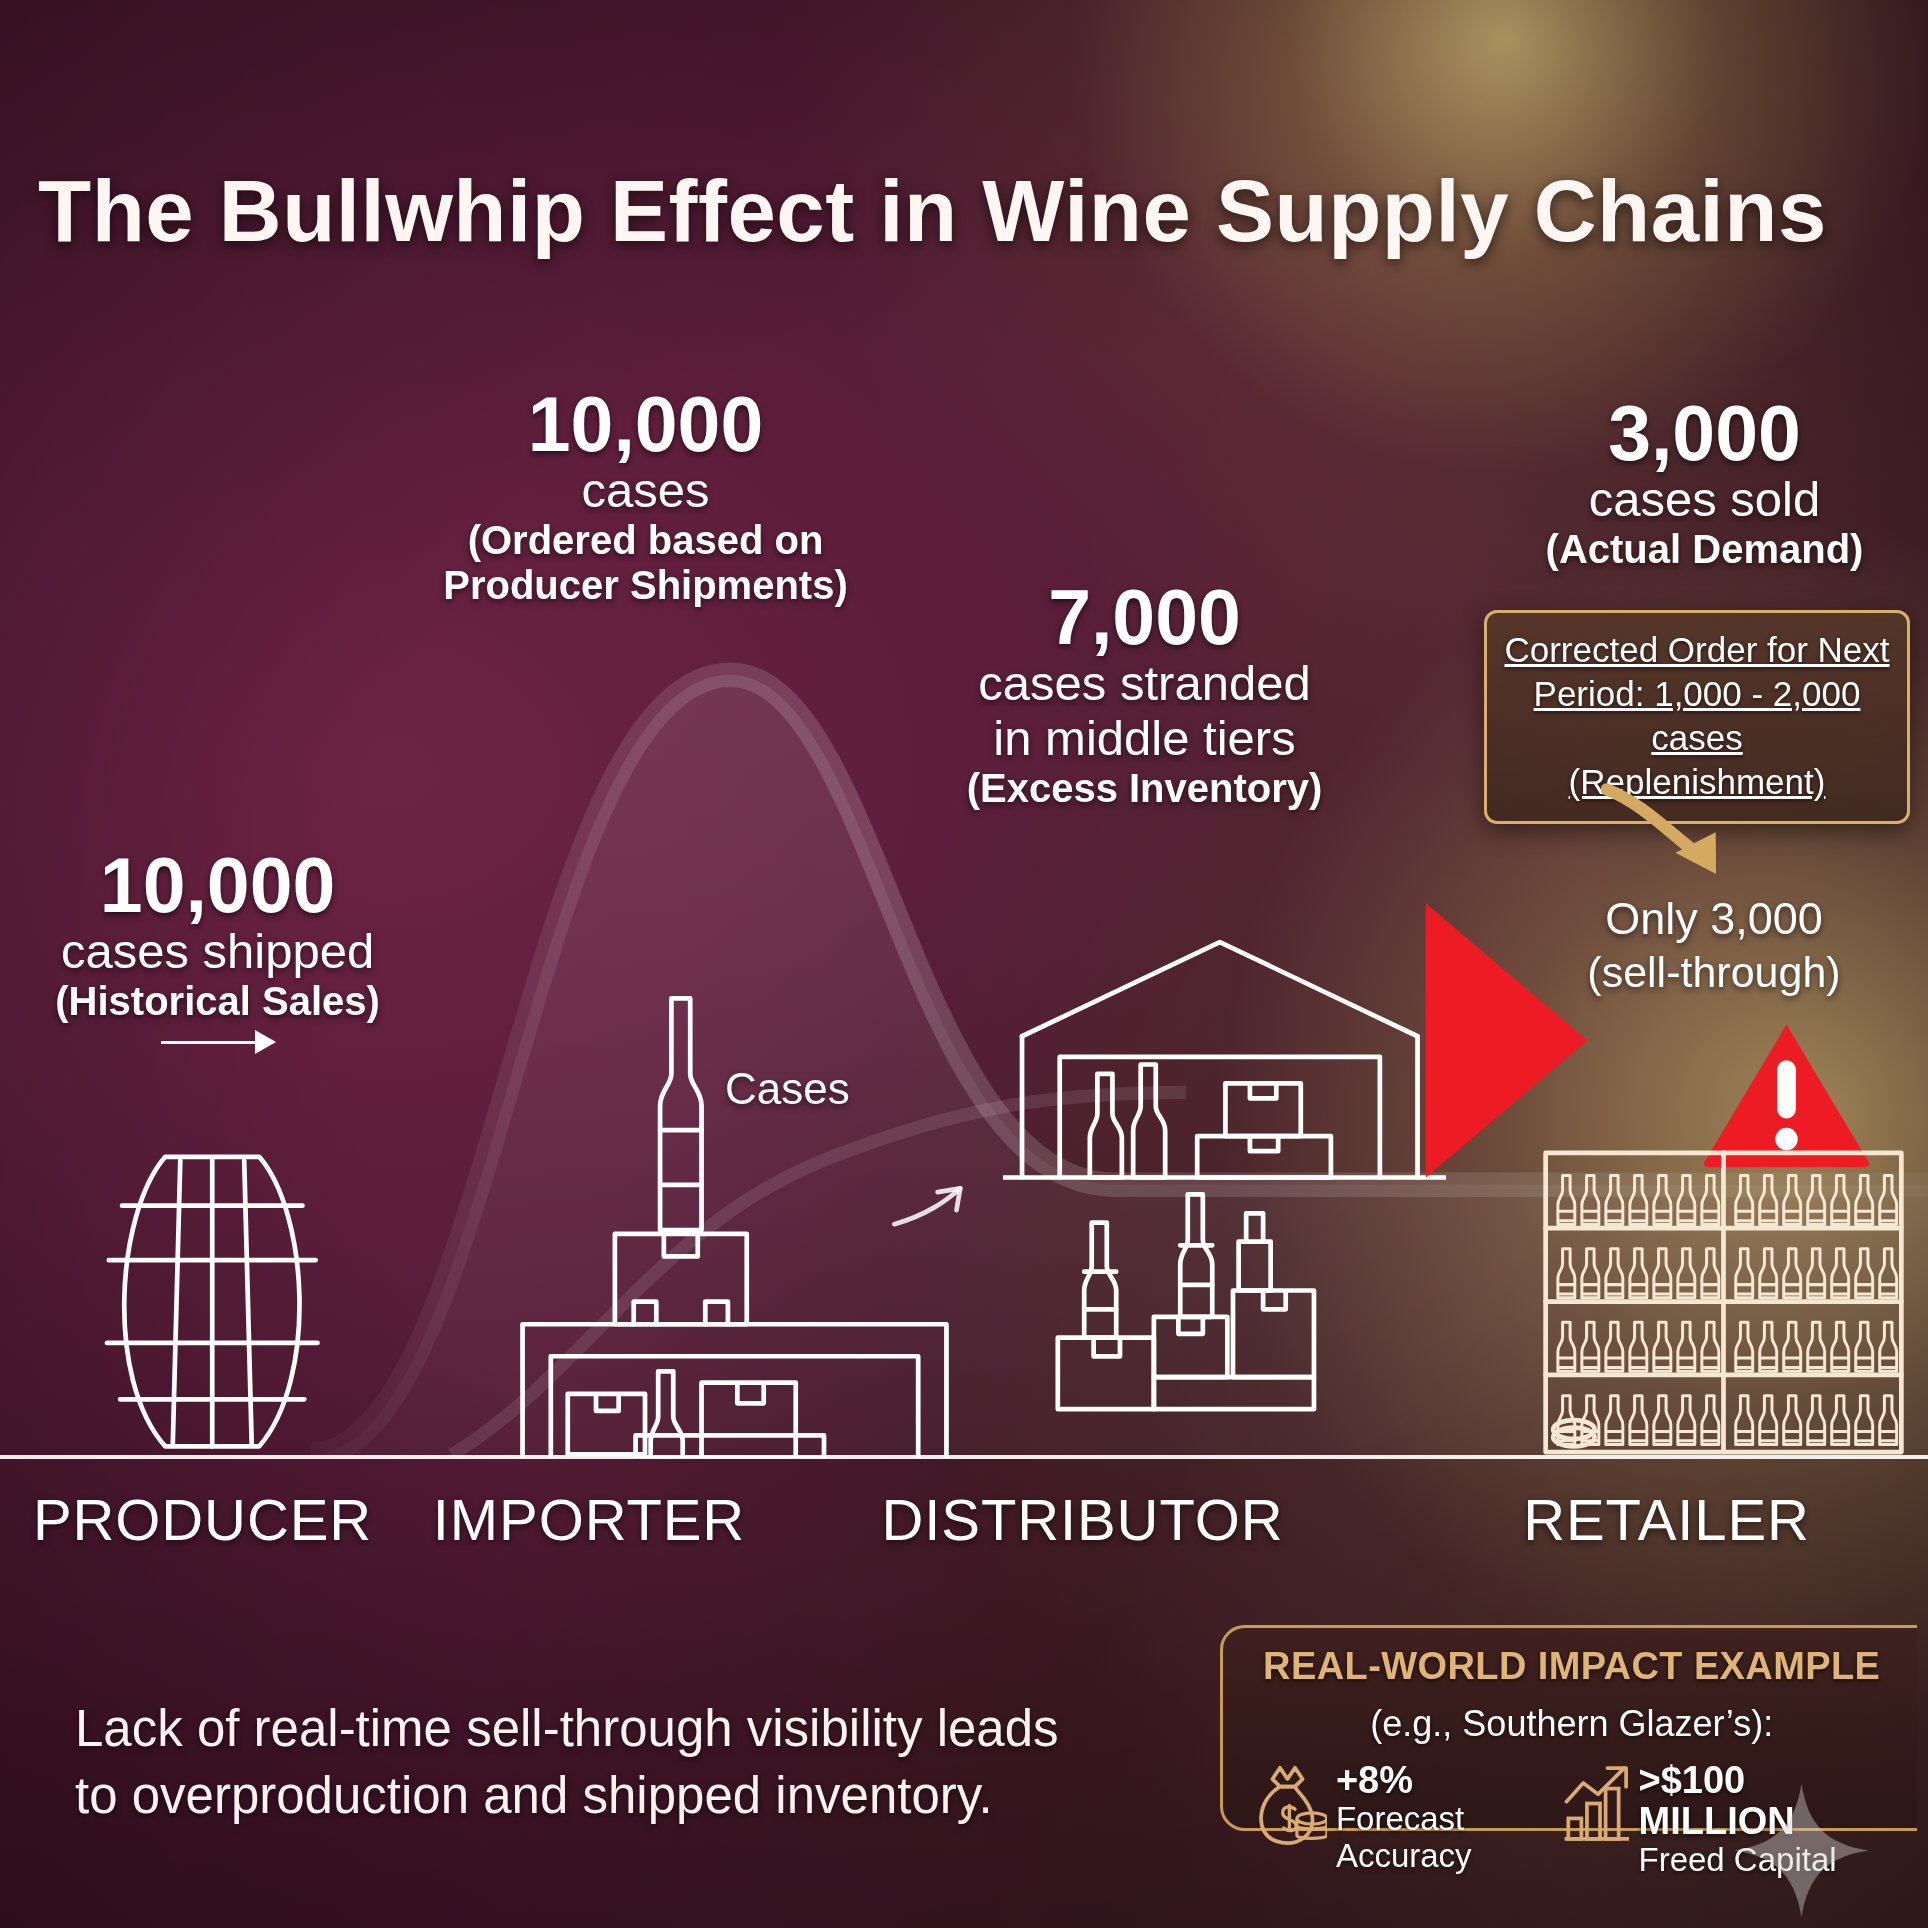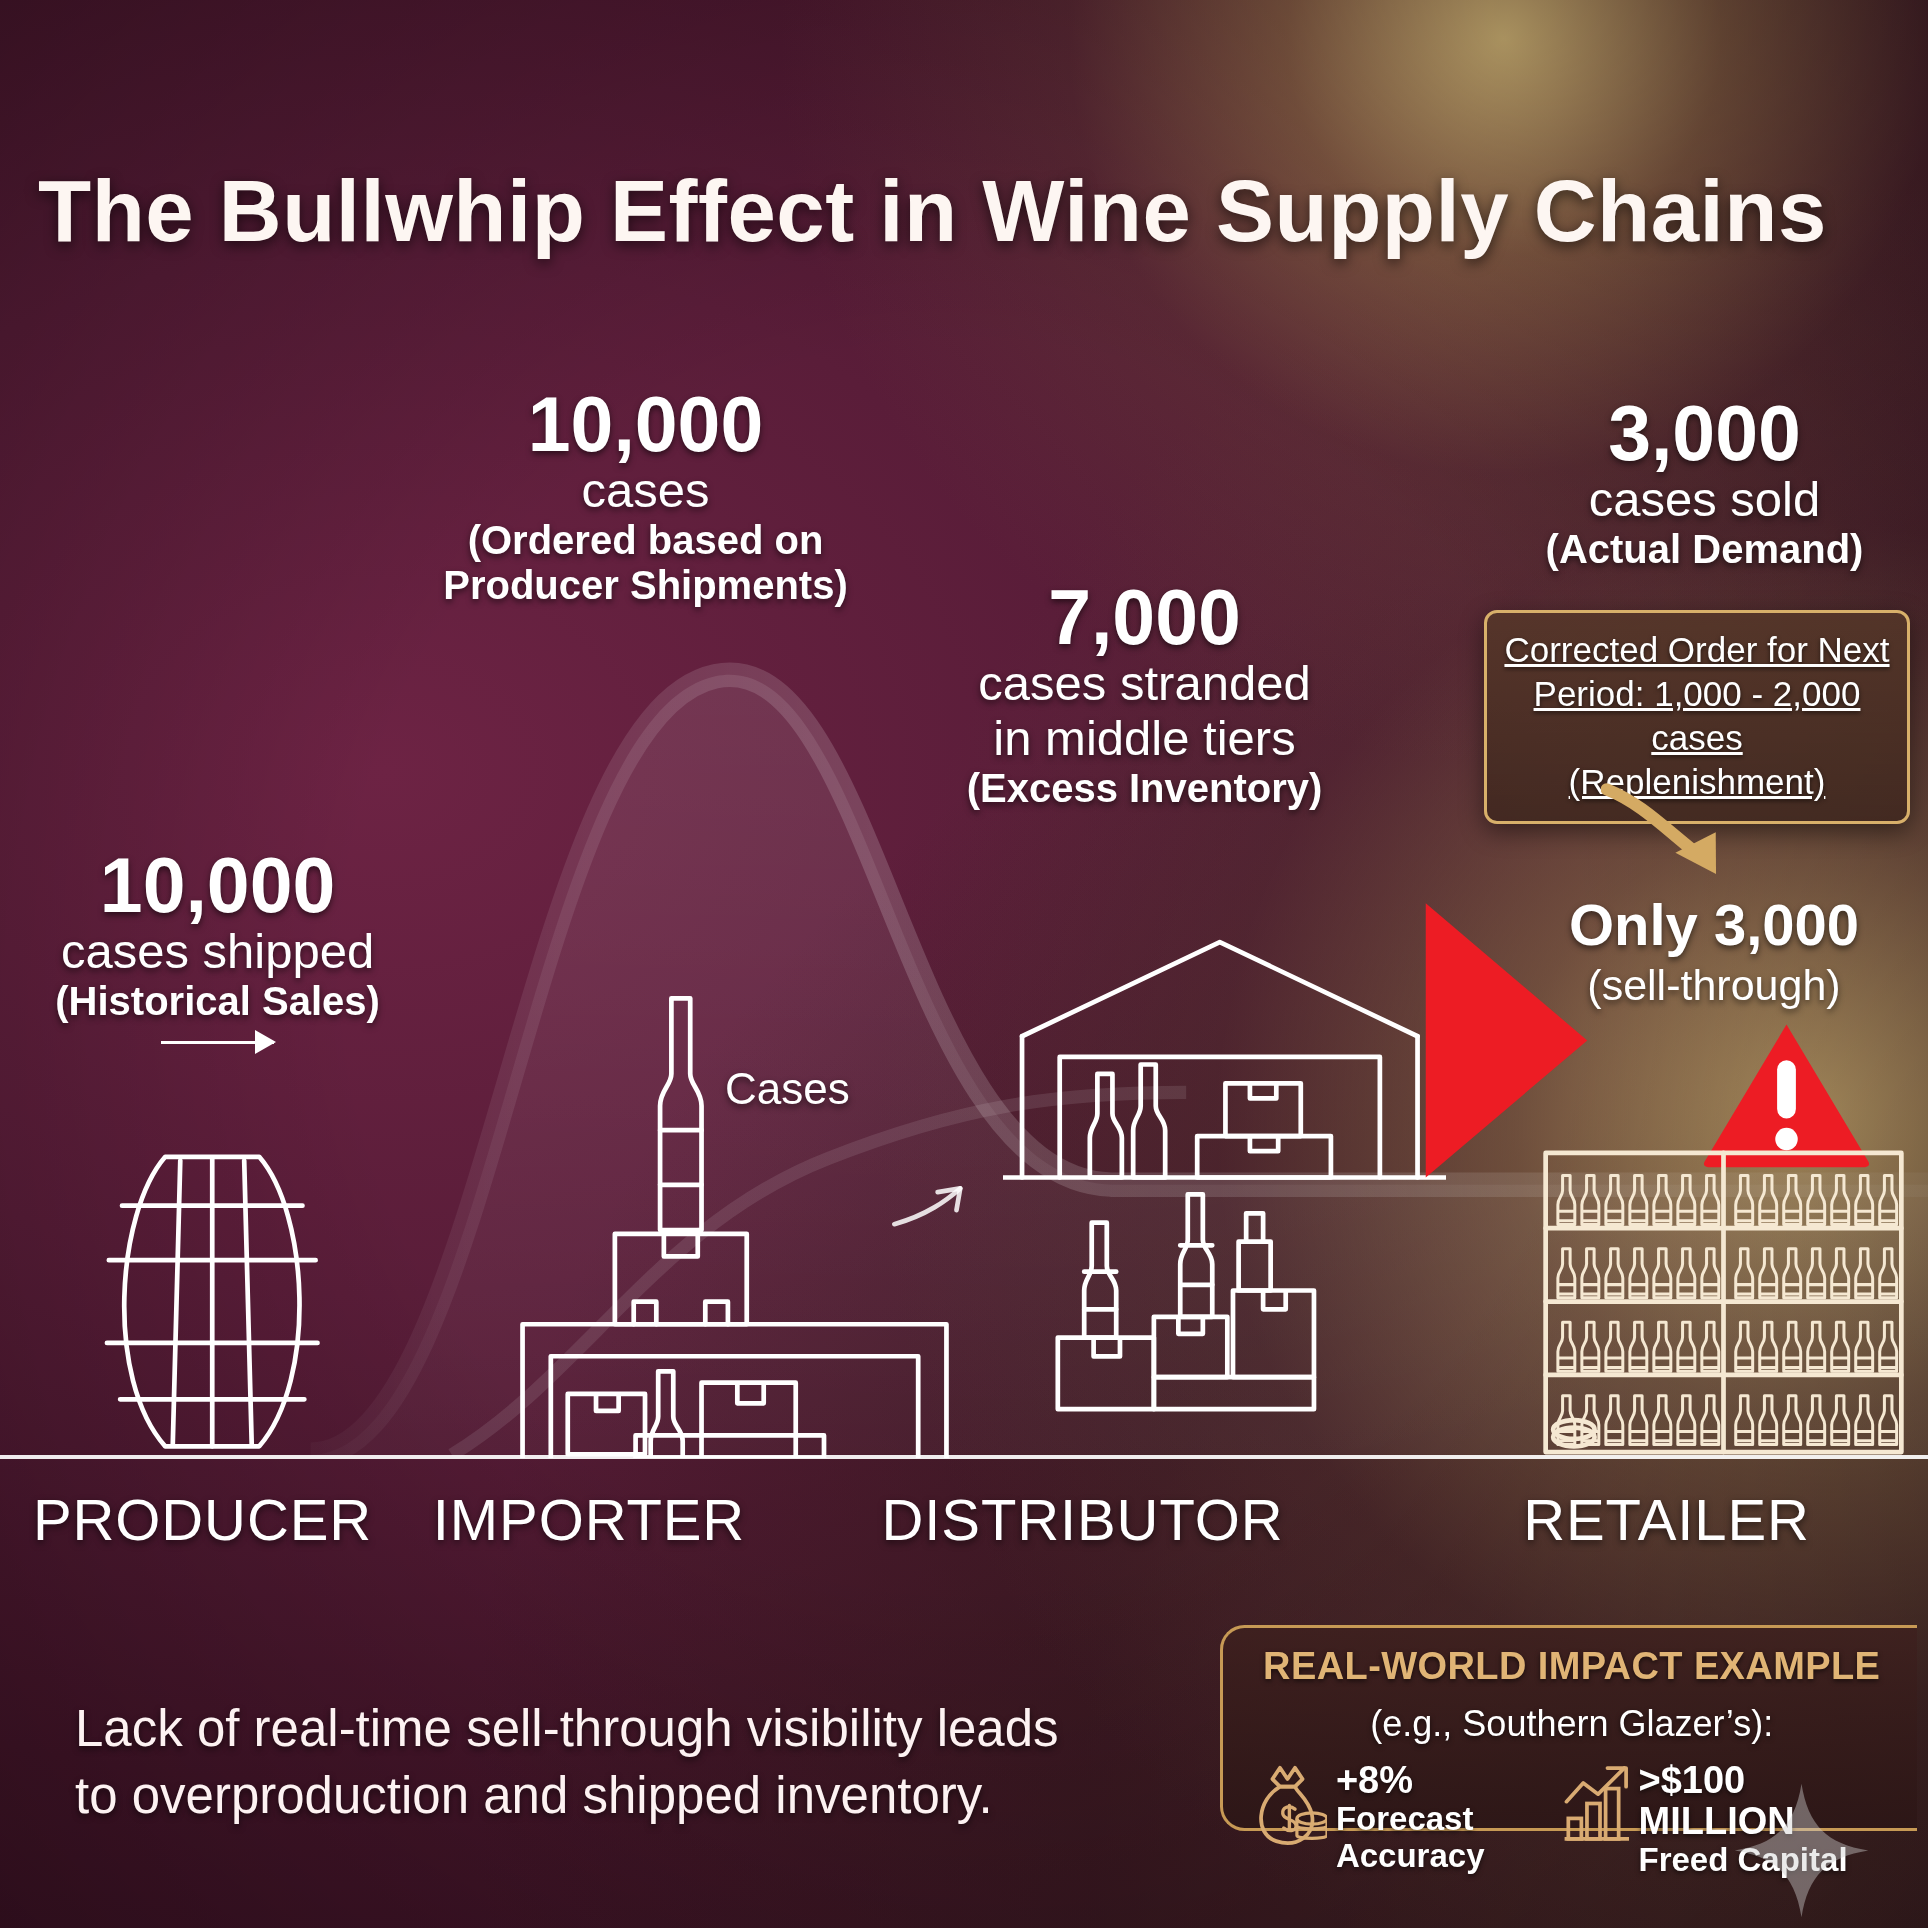--- a/index.html
+++ b/index.html
@@ -83,21 +83,21 @@
     box-sizing:border-box;padding:17px 21px 0 24.5px;
   }
   #impact-title{font-size:38px;font-weight:700;color:#e0b475;text-align:center;letter-spacing:0.4px;
     text-shadow:0 1.9px 5.6px rgba(0,0,0,.6);}
   #impact-sub{font-size:36px;color:#fff;text-align:center;margin-top:15px;
     text-shadow:0 1.9px 5.6px rgba(0,0,0,.6);}
   #impact-stats{display:flex;margin-top:15px;gap:9.4px;}
   .stat{display:flex;align-items:flex-start;gap:9.4px;}
   .stat-txt{color:#fff;text-shadow:0 1.9px 5.6px rgba(0,0,0,.6);}
   .stat-num{font-size:38px;font-weight:700;line-height:1.08;}
-  .stat-lbl{font-size:33px;font-weight:700;line-height:1.12;}
+  .stat-lbl{font-size:33px;font-weight:400;line-height:1.12;}
 
   
   svg{display:block;}
   .ln{fill:none;stroke:#fff;stroke-width:5;stroke-linejoin:round;stroke-linecap:round;}
   .ln-cream{fill:none;stroke:#f5e8d2;stroke-width:5;stroke-linejoin:round;stroke-linecap:round;}
   .sparkle{position:absolute;left:1731px;top:1780px;opacity:.42;}
 </style>
 </head>
 <body>
 
@@ -225,21 +225,21 @@
     <path d="M4,4 L176,150 L4,296 Z" fill="#ed1c24"></path>
   </svg>
 
   <svg id="warn" width="169" height="155" viewBox="0 0 180 165">
     <path d="M90,8 L176,152 Q182,160 170,160 L10,160 Q-2,160 4,152 Z" fill="#ed1c24"></path>
     <rect x="80" y="46" width="20" height="62" rx="10" fill="#ffffff"></rect>
     <circle cx="90" cy="130" r="12" fill="#ffffff"></circle>
   </svg>
 
   <div class="tx t-center" style="left:1507px;top:895px;width:414px">
-    <div style="font-size:58px;font-weight:700;line-height:1.05">Only 3,000</div>
+    <div style="font-size:45px;font-weight:400;line-height:1.05">Only 3,000</div>
     <div style="font-size:43px;margin-top:5.6px">(sell-through)</div>
   </div>
 
   <svg width="367" height="311" style="position:absolute;left:1540px;top:1147px" viewBox="0 0 390 330">
     <rect x="6" y="6" width="378" height="318" class="ln-cream"></rect>
     <path class="ln-cream" d="M195,6 L195,324 M6,86 L384,86 M6,164 L384,164 M6,242 L384,242"></path>
     <g class="ln-cream" stroke-width="3.6" id="shelf-bottles">
         <path d="M24,30 L32,30 L32,46 C32,52 37,54 37,61 L37,82 L19,82 L19,61 C19,54 24,52 24,46 Z M19,68 L37,68 M19,78 L37,78 M49.5,30 L57.5,30 L57.5,46 C57.5,52 62.5,54 62.5,61 L62.5,82 L44.5,82 L44.5,61 C44.5,54 49.5,52 49.5,46 Z M44.5,68 L62.5,68 M44.5,78 L62.5,78 M75,30 L83,30 L83,46 C83,52 88,54 88,61 L88,82 L70,82 L70,61 C70,54 75,52 75,46 Z M70,68 L88,68 M70,78 L88,78 M100.5,30 L108.5,30 L108.5,46 C108.5,52 113.5,54 113.5,61 L113.5,82 L95.5,82 L95.5,61 C95.5,54 100.5,52 100.5,46 Z M95.5,68 L113.5,68 M95.5,78 L113.5,78 M126,30 L134,30 L134,46 C134,52 139,54 139,61 L139,82 L121,82 L121,61 C121,54 126,52 126,46 Z M121,68 L139,68 M121,78 L139,78 M151.5,30 L159.5,30 L159.5,46 C159.5,52 164.5,54 164.5,61 L164.5,82 L146.5,82 L146.5,61 C146.5,54 151.5,52 151.5,46 Z M146.5,68 L164.5,68 M146.5,78 L164.5,78 M177,30 L185,30 L185,46 C185,52 190,54 190,61 L190,82 L172,82 L172,61 C172,54 177,52 177,46 Z M172,68 L190,68 M172,78 L190,78 M213,30 L221,30 L221,46 C221,52 226,54 226,61 L226,82 L208,82 L208,61 C208,54 213,52 213,46 Z M208,68 L226,68 M208,78 L226,78 M238.5,30 L246.5,30 L246.5,46 C246.5,52 251.5,54 251.5,61 L251.5,82 L233.5,82 L233.5,61 C233.5,54 238.5,52 238.5,46 Z M233.5,68 L251.5,68 M233.5,78 L251.5,78 M264,30 L272,30 L272,46 C272,52 277,54 277,61 L277,82 L259,82 L259,61 C259,54 264,52 264,46 Z M259,68 L277,68 M259,78 L277,78 M289.5,30 L297.5,30 L297.5,46 C297.5,52 302.5,54 302.5,61 L302.5,82 L284.5,82 L284.5,61 C284.5,54 289.5,52 289.5,46 Z M284.5,68 L302.5,68 M284.5,78 L302.5,78 M315,30 L323,30 L323,46 C323,52 328,54 328,61 L328,82 L310,82 L310,61 C310,54 315,52 315,46 Z M310,68 L328,68 M310,78 L328,78 M340.5,30 L348.5,30 L348.5,46 C348.5,52 353.5,54 353.5,61 L353.5,82 L335.5,82 L335.5,61 C335.5,54 340.5,52 340.5,46 Z M335.5,68 L353.5,68 M335.5,78 L353.5,78 M366,30 L374,30 L374,46 C374,52 379,54 379,61 L379,82 L361,82 L361,61 C361,54 366,52 366,46 Z M361,68 L379,68 M361,78 L379,78 M24,108 L32,108 L32,124 C32,130 37,132 37,139 L37,160 L19,160 L19,139 C19,132 24,130 24,124 Z M19,146 L37,146 M19,156 L37,156 M49.5,108 L57.5,108 L57.5,124 C57.5,130 62.5,132 62.5,139 L62.5,160 L44.5,160 L44.5,139 C44.5,132 49.5,130 49.5,124 Z M44.5,146 L62.5,146 M44.5,156 L62.5,156 M75,108 L83,108 L83,124 C83,130 88,132 88,139 L88,160 L70,160 L70,139 C70,132 75,130 75,124 Z M70,146 L88,146 M70,156 L88,156 M100.5,108 L108.5,108 L108.5,124 C108.5,130 113.5,132 113.5,139 L113.5,160 L95.5,160 L95.5,139 C95.5,132 100.5,130 100.5,124 Z M95.5,146 L113.5,146 M95.5,156 L113.5,156 M126,108 L134,108 L134,124 C134,130 139,132 139,139 L139,160 L121,160 L121,139 C121,132 126,130 126,124 Z M121,146 L139,146 M121,156 L139,156 M151.5,108 L159.5,108 L159.5,124 C159.5,130 164.5,132 164.5,139 L164.5,160 L146.5,160 L146.5,139 C146.5,132 151.5,130 151.5,124 Z M146.5,146 L164.5,146 M146.5,156 L164.5,156 M177,108 L185,108 L185,124 C185,130 190,132 190,139 L190,160 L172,160 L172,139 C172,132 177,130 177,124 Z M172,146 L190,146 M172,156 L190,156 M213,108 L221,108 L221,124 C221,130 226,132 226,139 L226,160 L208,160 L208,139 C208,132 213,130 213,124 Z M208,146 L226,146 M208,156 L226,156 M238.5,108 L246.5,108 L246.5,124 C246.5,130 251.5,132 251.5,139 L251.5,160 L233.5,160 L233.5,139 C233.5,132 238.5,130 238.5,124 Z M233.5,146 L251.5,146 M233.5,156 L251.5,156 M264,108 L272,108 L272,124 C272,130 277,132 277,139 L277,160 L259,160 L259,139 C259,132 264,130 264,124 Z M259,146 L277,146 M259,156 L277,156 M289.5,108 L297.5,108 L297.5,124 C297.5,130 302.5,132 302.5,139 L302.5,160 L284.5,160 L284.5,139 C284.5,132 289.5,130 289.5,124 Z M284.5,146 L302.5,146 M284.5,156 L302.5,156 M315,108 L323,108 L323,124 C323,130 328,132 328,139 L328,160 L310,160 L310,139 C310,132 315,130 315,124 Z M310,146 L328,146 M310,156 L328,156 M340.5,108 L348.5,108 L348.5,124 C348.5,130 353.5,132 353.5,139 L353.5,160 L335.5,160 L335.5,139 C335.5,132 340.5,130 340.5,124 Z M335.5,146 L353.5,146 M335.5,156 L353.5,156 M366,108 L374,108 L374,124 C374,130 379,132 379,139 L379,160 L361,160 L361,139 C361,132 366,130 366,124 Z M361,146 L379,146 M361,156 L379,156 M24,186 L32,186 L32,202 C32,208 37,210 37,217 L37,238 L19,238 L19,217 C19,210 24,208 24,202 Z M19,224 L37,224 M19,234 L37,234 M49.5,186 L57.5,186 L57.5,202 C57.5,208 62.5,210 62.5,217 L62.5,238 L44.5,238 L44.5,217 C44.5,210 49.5,208 49.5,202 Z M44.5,224 L62.5,224 M44.5,234 L62.5,234 M75,186 L83,186 L83,202 C83,208 88,210 88,217 L88,238 L70,238 L70,217 C70,210 75,208 75,202 Z M70,224 L88,224 M70,234 L88,234 M100.5,186 L108.5,186 L108.5,202 C108.5,208 113.5,210 113.5,217 L113.5,238 L95.5,238 L95.5,217 C95.5,210 100.5,208 100.5,202 Z M95.5,224 L113.5,224 M95.5,234 L113.5,234 M126,186 L134,186 L134,202 C134,208 139,210 139,217 L139,238 L121,238 L121,217 C121,210 126,208 126,202 Z M121,224 L139,224 M121,234 L139,234 M151.5,186 L159.5,186 L159.5,202 C159.5,208 164.5,210 164.5,217 L164.5,238 L146.5,238 L146.5,217 C146.5,210 151.5,208 151.5,202 Z M146.5,224 L164.5,224 M146.5,234 L164.5,234 M177,186 L185,186 L185,202 C185,208 190,210 190,217 L190,238 L172,238 L172,217 C172,210 177,208 177,202 Z M172,224 L190,224 M172,234 L190,234 M213,186 L221,186 L221,202 C221,208 226,210 226,217 L226,238 L208,238 L208,217 C208,210 213,208 213,202 Z M208,224 L226,224 M208,234 L226,234 M238.5,186 L246.5,186 L246.5,202 C246.5,208 251.5,210 251.5,217 L251.5,238 L233.5,238 L233.5,217 C233.5,210 238.5,208 238.5,202 Z M233.5,224 L251.5,224 M233.5,234 L251.5,234 M264,186 L272,186 L272,202 C272,208 277,210 277,217 L277,238 L259,238 L259,217 C259,210 264,208 264,202 Z M259,224 L277,224 M259,234 L277,234 M289.5,186 L297.5,186 L297.5,202 C297.5,208 302.5,210 302.5,217 L302.5,238 L284.5,238 L284.5,217 C284.5,210 289.5,208 289.5,202 Z M284.5,224 L302.5,224 M284.5,234 L302.5,234 M315,186 L323,186 L323,202 C323,208 328,210 328,217 L328,238 L310,238 L310,217 C310,210 315,208 315,202 Z M310,224 L328,224 M310,234 L328,234 M340.5,186 L348.5,186 L348.5,202 C348.5,208 353.5,210 353.5,217 L353.5,238 L335.5,238 L335.5,217 C335.5,210 340.5,208 340.5,202 Z M335.5,224 L353.5,224 M335.5,234 L353.5,234 M366,186 L374,186 L374,202 C374,208 379,210 379,217 L379,238 L361,238 L361,217 C361,210 366,208 366,202 Z M361,224 L379,224 M361,234 L379,234 M24,264 L32,264 L32,280 C32,286 37,288 37,295 L37,316 L19,316 L19,295 C19,288 24,286 24,280 Z M19,302 L37,302 M19,312 L37,312 M49.5,264 L57.5,264 L57.5,280 C57.5,286 62.5,288 62.5,295 L62.5,316 L44.5,316 L44.5,295 C44.5,288 49.5,286 49.5,280 Z M44.5,302 L62.5,302 M44.5,312 L62.5,312 M75,264 L83,264 L83,280 C83,286 88,288 88,295 L88,316 L70,316 L70,295 C70,288 75,286 75,280 Z M70,302 L88,302 M70,312 L88,312 M100.5,264 L108.5,264 L108.5,280 C108.5,286 113.5,288 113.5,295 L113.5,316 L95.5,316 L95.5,295 C95.5,288 100.5,286 100.5,280 Z M95.5,302 L113.5,302 M95.5,312 L113.5,312 M126,264 L134,264 L134,280 C134,286 139,288 139,295 L139,316 L121,316 L121,295 C121,288 126,286 126,280 Z M121,302 L139,302 M121,312 L139,312 M151.5,264 L159.5,264 L159.5,280 C159.5,286 164.5,288 164.5,295 L164.5,316 L146.5,316 L146.5,295 C146.5,288 151.5,286 151.5,280 Z M146.5,302 L164.5,302 M146.5,312 L164.5,312 M177,264 L185,264 L185,280 C185,286 190,288 190,295 L190,316 L172,316 L172,295 C172,288 177,286 177,280 Z M172,302 L190,302 M172,312 L190,312 M213,264 L221,264 L221,280 C221,286 226,288 226,295 L226,316 L208,316 L208,295 C208,288 213,286 213,280 Z M208,302 L226,302 M208,312 L226,312 M238.5,264 L246.5,264 L246.5,280 C246.5,286 251.5,288 251.5,295 L251.5,316 L233.5,316 L233.5,295 C233.5,288 238.5,286 238.5,280 Z M233.5,302 L251.5,302 M233.5,312 L251.5,312 M264,264 L272,264 L272,280 C272,286 277,288 277,295 L277,316 L259,316 L259,295 C259,288 264,286 264,280 Z M259,302 L277,302 M259,312 L277,312 M289.5,264 L297.5,264 L297.5,280 C297.5,286 302.5,288 302.5,295 L302.5,316 L284.5,316 L284.5,295 C284.5,288 289.5,286 289.5,280 Z M284.5,302 L302.5,302 M284.5,312 L302.5,312 M315,264 L323,264 L323,280 C323,286 328,288 328,295 L328,316 L310,316 L310,295 C310,288 315,286 315,280 Z M310,302 L328,302 M310,312 L328,312 M340.5,264 L348.5,264 L348.5,280 C348.5,286 353.5,288 353.5,295 L353.5,316 L335.5,316 L335.5,295 C335.5,288 340.5,286 340.5,280 Z M335.5,302 L353.5,302 M335.5,312 L353.5,312 M366,264 L374,264 L374,280 C374,286 379,288 379,295 L379,316 L361,316 L361,295 C361,288 366,286 366,280 Z M361,302 L379,302 M361,312 L379,312 " fill="none" stroke="#f5e8d2" stroke-width="3.2" stroke-linejoin="round"></path>
       </g>
     <ellipse cx="36" cy="308" rx="22" ry="10" class="ln-cream" stroke-width="3.6"></ellipse>

